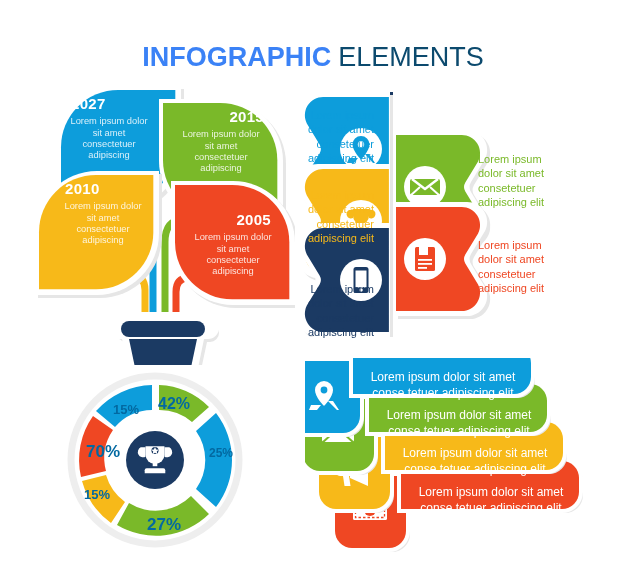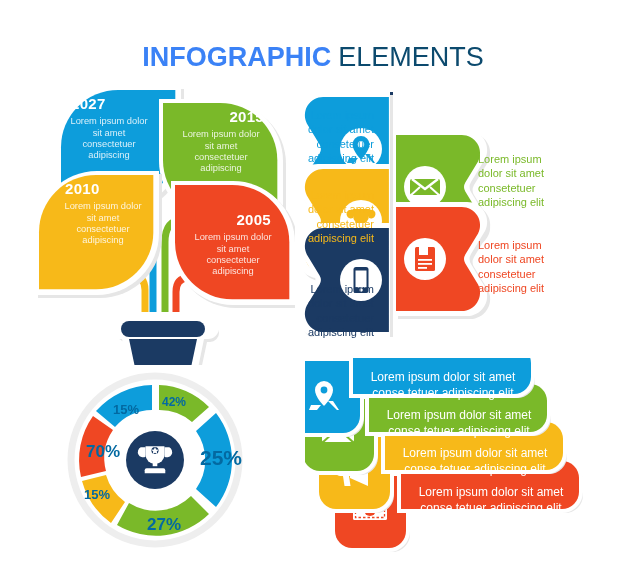--- a/index.html
+++ b/index.html
@@ -253,22 +253,22 @@
         <circle cx="0" cy="-11" r="3.4" fill="#1b3a63"></circle>
         <path d="M0,-14.2 l1.05,2.2 2.4,.3 -1.75,1.7 .45,2.4 -2.15,-1.15 -2.15,1.15 .45,-2.4 -1.75,-1.7 2.4,-.3 z" fill="#ffffff"></path>
         <path d="M-2.2,-4 h4.4 v8 h-4.4 z"></path>
         <path d="M-8,6 h16 a1.8,1.8 0 0 1 1.8,1.8 v3 h-19.6 v-3 A1.8,1.8 0 0 1 -8,6 z"></path>
         <path d="M-9,-14 h-4.6 a4.6,4.6 0 0 0 4.6,9 z"></path>
         <path d="M9,-14 h4.6 a4.6,4.6 0 0 1 -4.6,9 z"></path>
       </g>
     </g>
   </svg>
 
-  <div class="pct" style="left:148px;top:395px;width:52px;text-align:center;font-size:12px;">42%</div>
-  <div class="pct" style="left:195px;top:446px;width:52px;text-align:center;font-size:21px;">25%</div>
+  <div class="pct" style="left:148px;top:395px;width:52px;text-align:center;font-size:16px;">42%</div>
+  <div class="pct" style="left:195px;top:446px;width:52px;text-align:center;font-size:12px;">25%</div>
   <div class="pct" style="left:138px;top:515px;width:52px;text-align:center;font-size:17px;">27%</div>
   <div class="pct" style="left:76px;top:487px;width:42px;text-align:center;font-size:13px;">15%</div>
   <div class="pct" style="left:79px;top:442px;width:48px;text-align:center;font-size:17px;">70%</div>
   <div class="pct" style="left:105px;top:402px;width:42px;text-align:center;font-size:13px;">15%</div>
 
   <svg class="svgbox" style="left:305px;top:358px;" width="290" height="200" viewBox="0 0 290 200">
 
     <g>
 
       <path fill="#e6e6e6" d="M46,117 h56 v56 a18,18 0 0 1 -18,18 h-38 a18,18 0 0 1 -18,-18 v-38 a18,18 0 0 1 18,-18 z" transform="translate(3,3)"></path>

